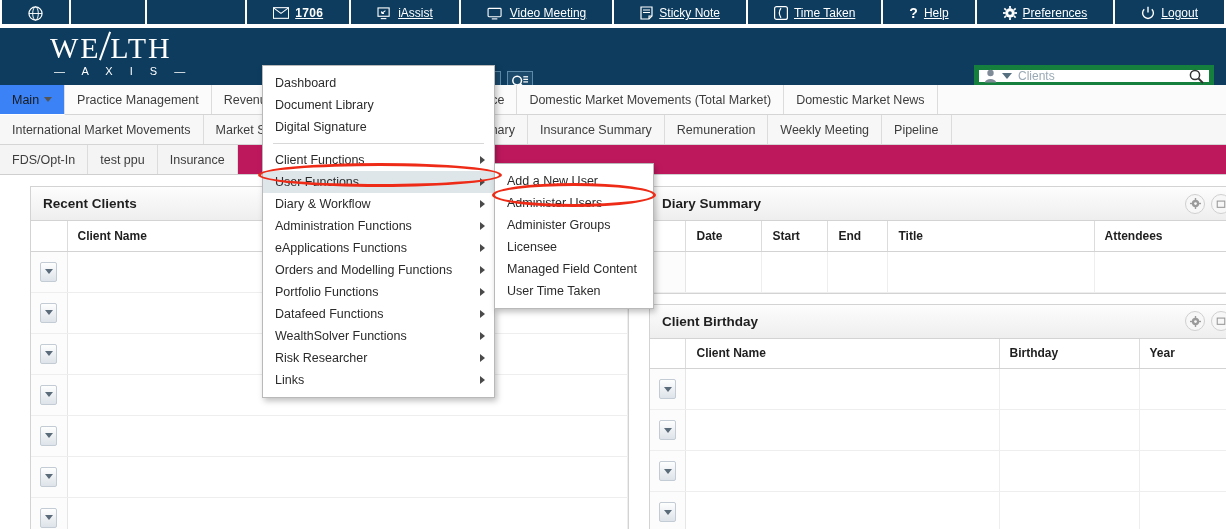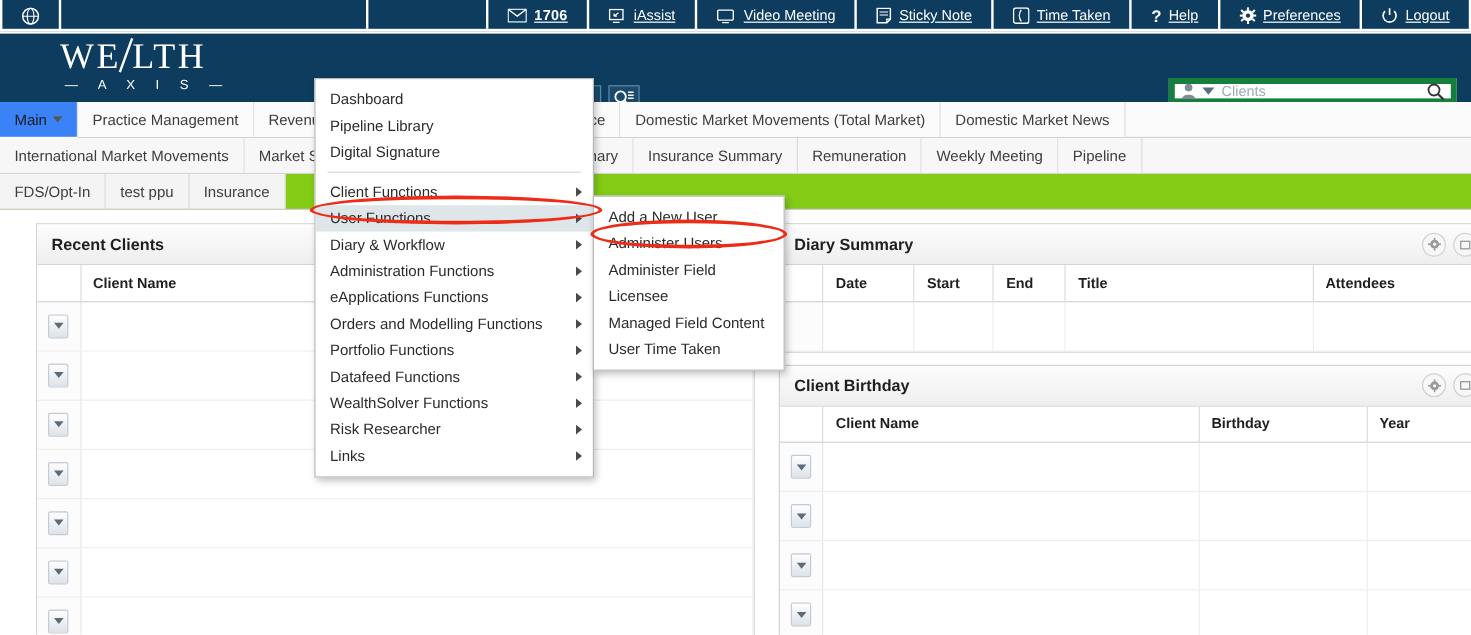--- a/index.html
+++ b/index.html
@@ -17,21 +17,21 @@
   
   .utilbar {
     position: absolute; top: 0; left: 0; width: 1226px; height: 26px;
     background: #0d3c5e;
     display: flex; align-items: stretch;
     border-bottom: 2px solid #ffffff;
   }
   .util-cell {
     display: flex; align-items: center; justify-content: center;
     gap: 6px;
-    padding: 0 16px;
+    padding: 0 26px;
     border-right: 2px solid #ffffff;
     color: #ffffff;
     font-size: 12px;
     white-space: nowrap;
     height: 26px;
   }
   .util-cell.first { border-left: 2px solid #ffffff; }
   .util-spacer { flex: 1 1 auto; border-right: 2px solid #ffffff; }
   .util-spacer.s2 { flex: 0 0 100px; }
   .util-cell a, .util-link {
@@ -138,21 +138,21 @@
     margin-bottom: -1px;
   }
   .tab .caret-dark {
     width: 0; height: 0;
     border-left: 4px solid transparent;
     border-right: 4px solid transparent;
     border-top: 5px solid #555;
   }
   .tabrow.r2 { background: #f7f7f7; }
   .tabrow.r2 .tab { background: #f7f7f7; font-size: 12.5px; }
-  .tabrow.r3 { background: #84cc16; border-bottom: 1px solid #cfcfcf; }
+  .tabrow.r3 { background: #be185d; border-bottom: 1px solid #cfcfcf; }
   .tabrow.r3 .tab { background: #f4f4f4; }
 
   
   .content {
     position: absolute; top: 178px; left: 0; width: 1226px; height: 351px;
     background: #ffffff;
     padding: 8px 8px 0 8px;
     display: flex; gap: 20px; margin-left: 22px;
   }
   .col-left { width: 604px; }
@@ -687,21 +687,21 @@
         </table>
       </div>
     </div>
   </div>
 
   <div class="menu menu-main">
     <div class="menu-item">
         <span>Dashboard</span>
       </div>
     <div class="menu-item">
-        <span>Pipeline Library</span>
+        <span>Document Library</span>
       </div>
     <div class="menu-item">
         <span>Digital Signature</span>
       </div>
     <div class="menu-sep"></div>
     <div class="menu-item">
         <span>Client Functions</span>
         <span class="arrow-r"></span>
       </div>
     <div class="menu-item hl">
@@ -747,21 +747,21 @@
   </div>
 
   <div class="menu menu-sub">
     <div class="menu-item">
         <span>Add a New User</span>
       </div>
     <div class="menu-item">
         <span>Administer Users</span>
       </div>
     <div class="menu-item">
-        <span>Administer Field</span>
+        <span>Administer Groups</span>
       </div>
     <div class="menu-item">
         <span>Licensee</span>
       </div>
     <div class="menu-item">
         <span>Managed Field Content</span>
       </div>
     <div class="menu-item">
         <span>User Time Taken</span>
       </div>

